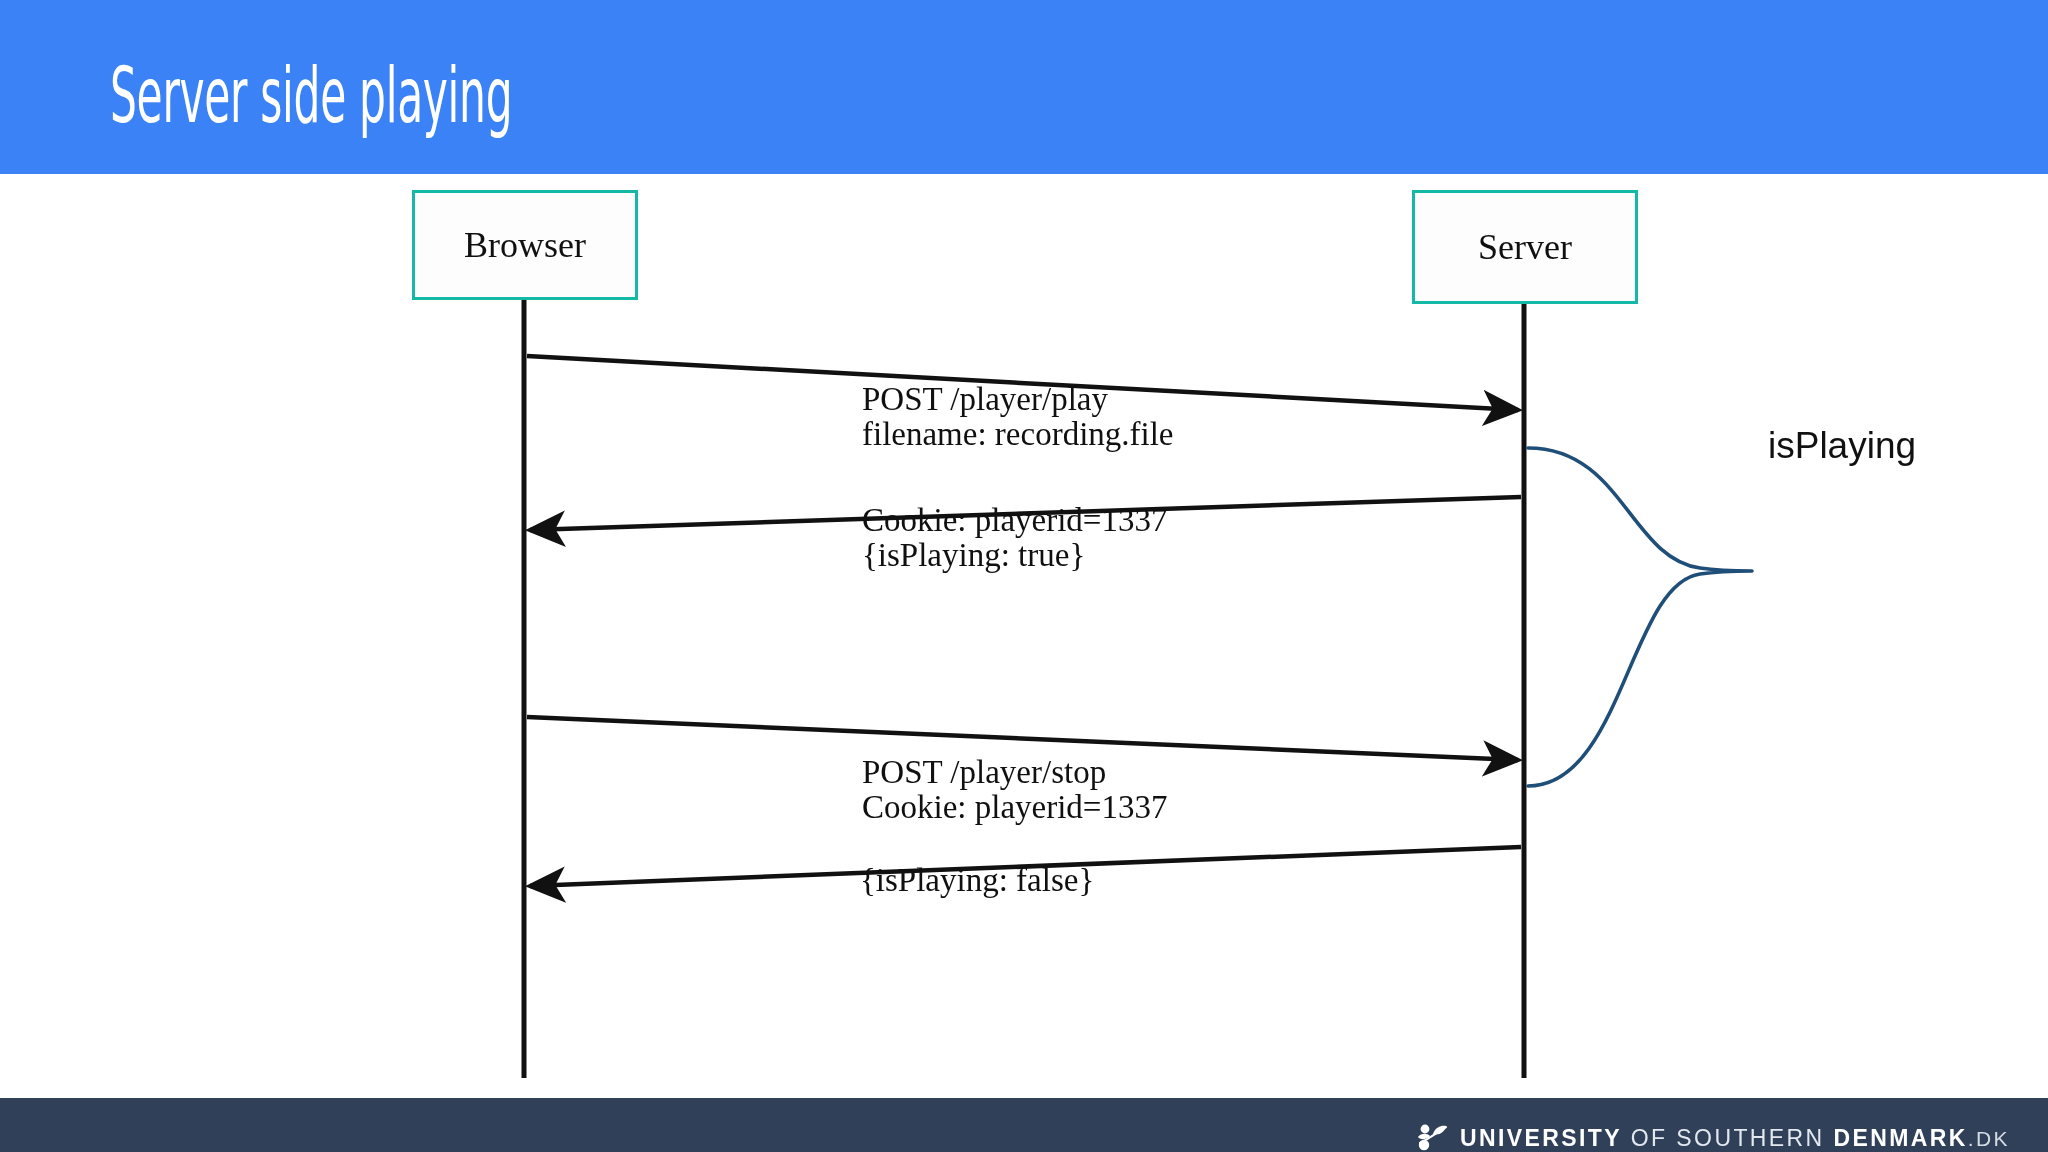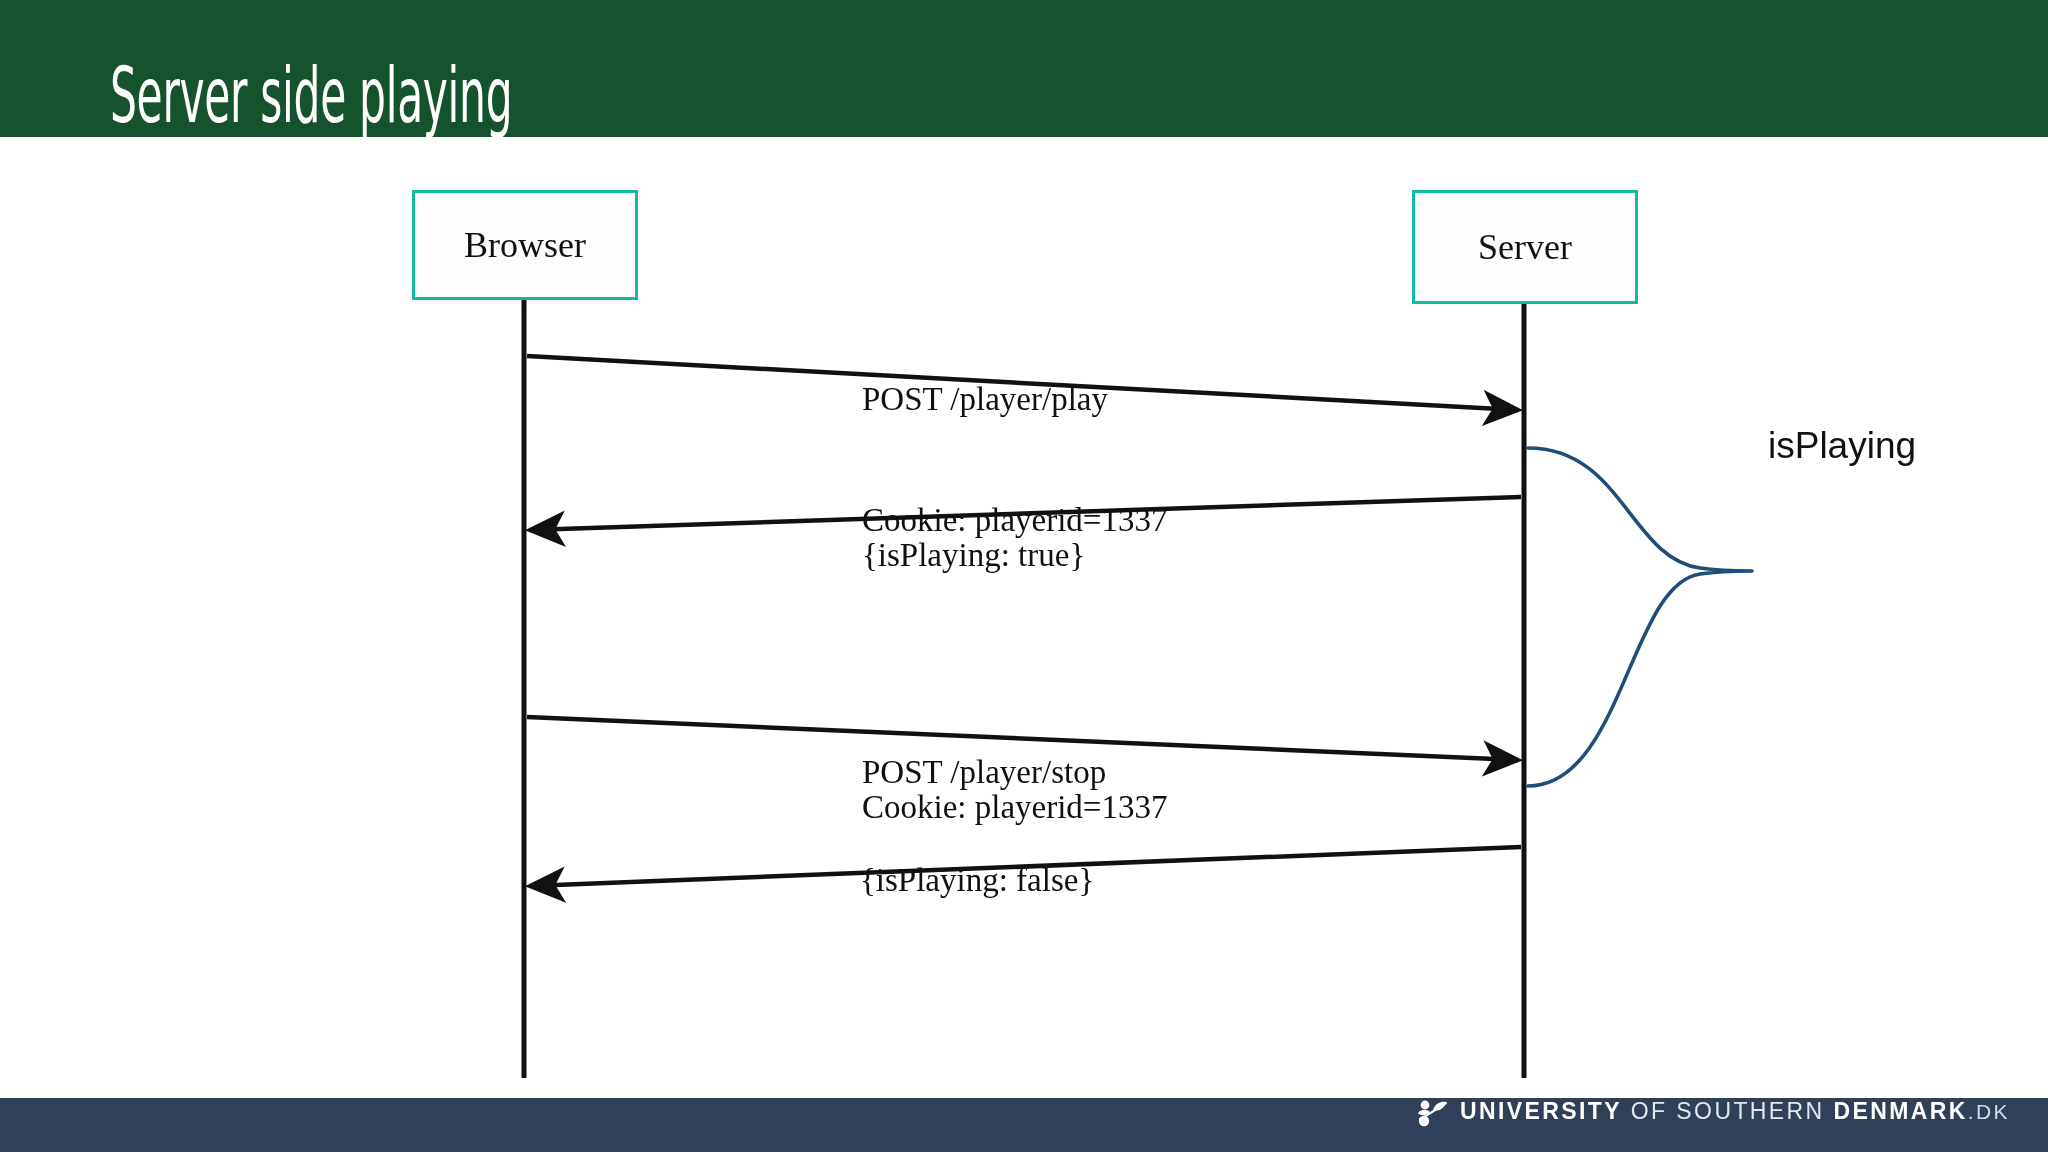--- a/index.html
+++ b/index.html
@@ -15,22 +15,22 @@
     overflow: hidden;
     font-family: "Liberation Sans", sans-serif;
   }
 
   
   #header-bar {
     position: absolute;
     left: 0;
     top: 0;
     width: 2048px;
-    height: 137px;
-    background: #14532d;
+    height: 174px;
+    background: #3b82f6;
   }
   #slide-title {
     position: absolute;
     left: 110px;
     top: 58px;
     color: #ffffff;
     font-family: "DejaVu Sans Condensed", "Liberation Sans Narrow", "Liberation Sans", sans-serif;
     font-size: 76px;
     font-weight: 400;
     letter-spacing: -0.5px;
@@ -116,21 +116,21 @@
     width: 2048px;
     height: 54px;
     background: #2F4058;
   }
   #footer-brand {
     position: absolute;
     right: 38px;
     top: 0;
     height: 54px;
     display: flex;
-    align-items: flex-start;
+    align-items: flex-end;
     gap: 11px;
   }
   #usd-leaf-icon { display: block; }
   .brand-text {
     font-family: "Liberation Sans", sans-serif;
     font-size: 23px;
     color: #ffffff;
     letter-spacing: 2.4px;
     white-space: nowrap;
   }
@@ -178,20 +178,21 @@
   <div class="participant-box" id="participant-browser">
     <span>Browser</span>
   </div>
 
   <div class="participant-box" id="participant-server">
     <span>Server</span>
   </div>
 
   <div class="msg-label" id="msg-label-1">
     <span>POST /player/play</span>
+    <span class="line2">filename: recording.file</span>
   </div>
 
   <div class="msg-label" id="msg-label-2">
     <span>Cookie: playerid=1337</span>
     <span class="line2">{isPlaying: true}</span>
   </div>
 
   <div class="msg-label" id="msg-label-3">
     <span>POST /player/stop</span>
     <span class="line2">Cookie: playerid=1337</span>

